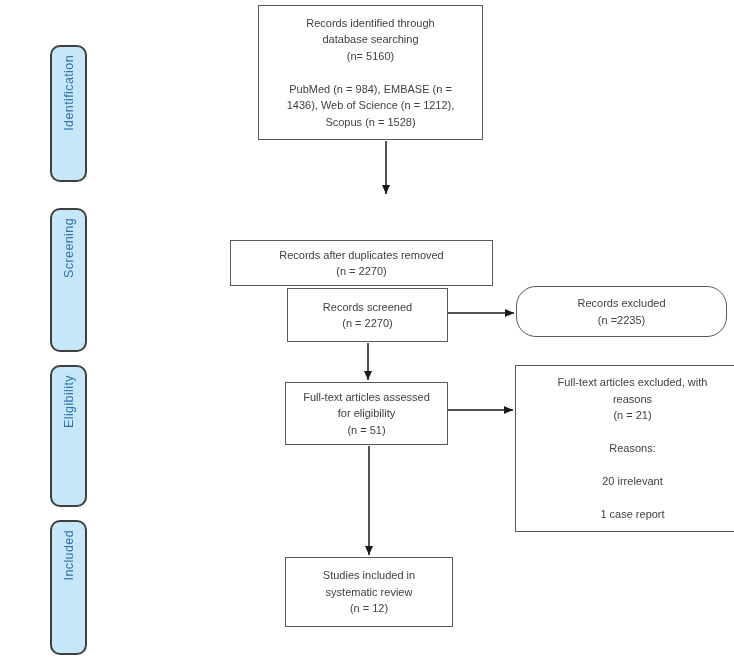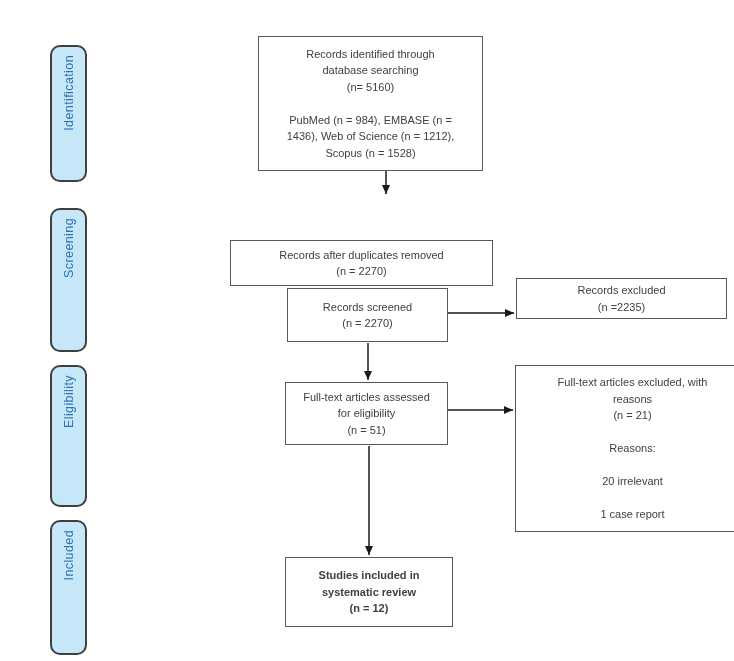--- a/index.html
+++ b/index.html
@@ -29,27 +29,27 @@
   .pill-eligibility   {top:365px; height:142px;}
   .pill-included      {top:520px; height:135px;}
 
   .box{
     position:absolute; box-sizing:border-box; background:#fff;
     border:1px solid var(--box_border);
     display:flex; align-items:center; justify-content:center;
     text-align:center; color:var(--box_text);
     font-size:11px; line-height:1.5; white-space:pre-line; padding:2px 6px;
   }
-  .box-identified       {left:258px; top:5px;   width:225px; height:135px;margin-top:31px;}
+  .box-identified       {left:258px; top:5px;   width:225px; height:135px;}
   .box-duplicates       {left:230px; top:196px; width:263px; height:46px;margin-top:44px;}
   .box-screened         {left:287px; top:288px; width:161px; height:54px;}
-  .box-records-excluded {left:516px; top:278px; width:211px; height:41px;}
+  .box-records-excluded {left:516px; top:286px; width:211px; height:51px;border-radius:20px;}
   .box-fulltext         {left:285px; top:382px; width:163px; height:63px;}
   .box-fulltext-excluded{left:515px; top:365px; width:235px; height:167px;}
-  .box-included-studies {left:285px; top:557px; width:168px; height:70px;font-weight:bold;}
+  .box-included-studies {left:285px; top:557px; width:168px; height:70px;}
 </style>
 </head>
 <body>
 
 <div class="canvas">
 
   <svg class="connectors" viewBox="0 0 734 661" xmlns="http://www.w3.org/2000/svg">
     <defs>
       <marker id="arr" markerUnits="userSpaceOnUse" markerWidth="10" markerHeight="9" refX="9" refY="4" orient="auto">
         <path class="arrhead" d="M0,0 L9,4 L0,8 Z"></path>

